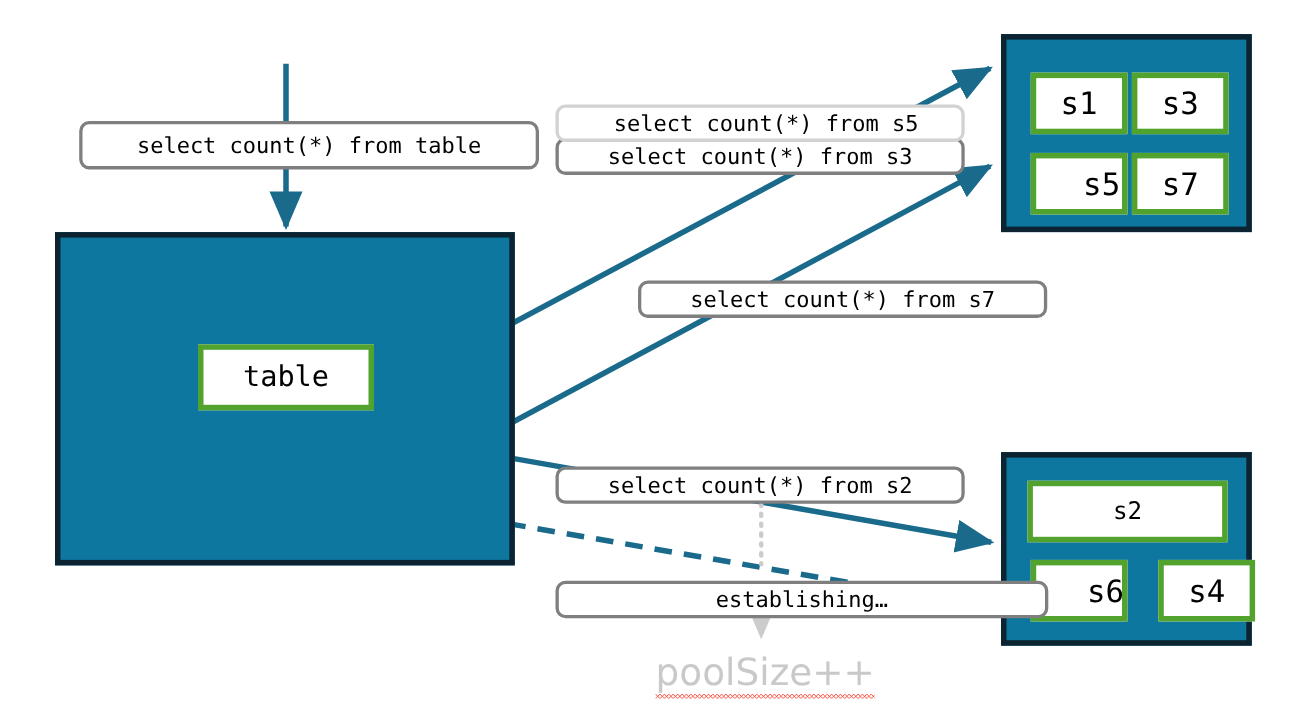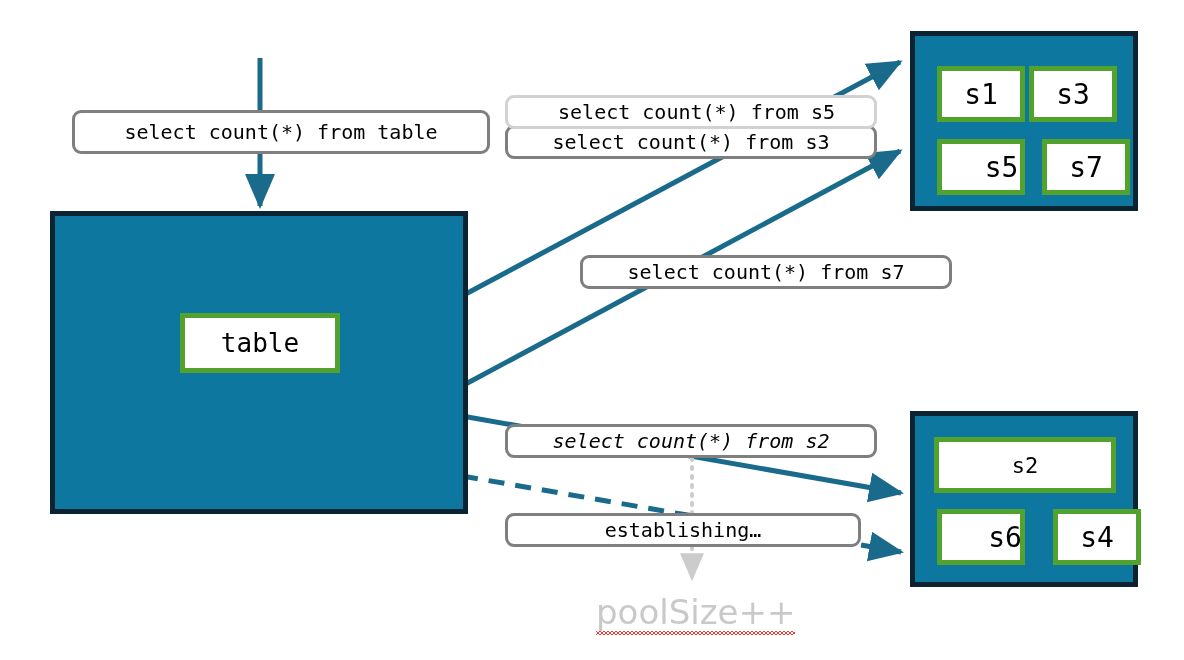--- a/index.html
+++ b/index.html
@@ -77,21 +77,21 @@
     font-size: 28px;
   }
   .pool-node-wide {
     width: 182px;
     height: 56px;
     font-size: 22px;
   }
   #node-s1 { left: 937px; top: 66px; }
   #node-s3 { left: 1029px; top: 66px; }
   #node-s5 { left: 937px; top: 139px; padding-left: 41px; }
-  #node-s7 { left: 1029px; top: 139px; margin-left: 13px; }
+  #node-s7 { left: 1029px; top: 139px; }
   #node-s2 { left: 934px; top: 437px; }
   #node-s6 { left: 937px; top: 509px; padding-left: 48px; }
   #node-s4 { left: 1029px; top: 509px; margin-left: 24px; }
 
   
   .qlabel {
     position: absolute;
     background: #FFFFFF;
     border: 3px solid #7F7F7F;
     border-radius: 9px;
@@ -105,22 +105,22 @@
     white-space: nowrap;
   }
   .qlabel.faded {
     border-color: #D2D2D2;
     z-index: 1;
   }
   #q-table   { left: 50px;  top: 110px; width: 418px; height: 44px; margin-left: 22px; }
   #q-s5      { left: 505px; top: 95px;  width: 372px; height: 34px; padding-left: 11px; }
   #q-s3      { left: 505px; top: 125px; width: 372px; height: 34px; }
   #q-s7      { left: 580px; top: 255px; width: 372px; height: 34px; }
-  #q-s2      { left: 505px; top: 424px; width: 372px; height: 34px; font-style: italic; }
-  #q-est     { left: 505px; top: 513px; width: 356px; height: 34px; }
+  #q-s2      { left: 505px; top: 424px; width: 372px; height: 34px; }
+  #q-est     { left: 505px; top: 528px; width: 448px; height: 34px; }
 
   
   #poolsize {
     position: absolute;
     left: 596px;
     top: 592px;
     width: 190px;
     text-align: left;
     font-family: "DejaVu Sans", sans-serif;
     font-size: 34px;

